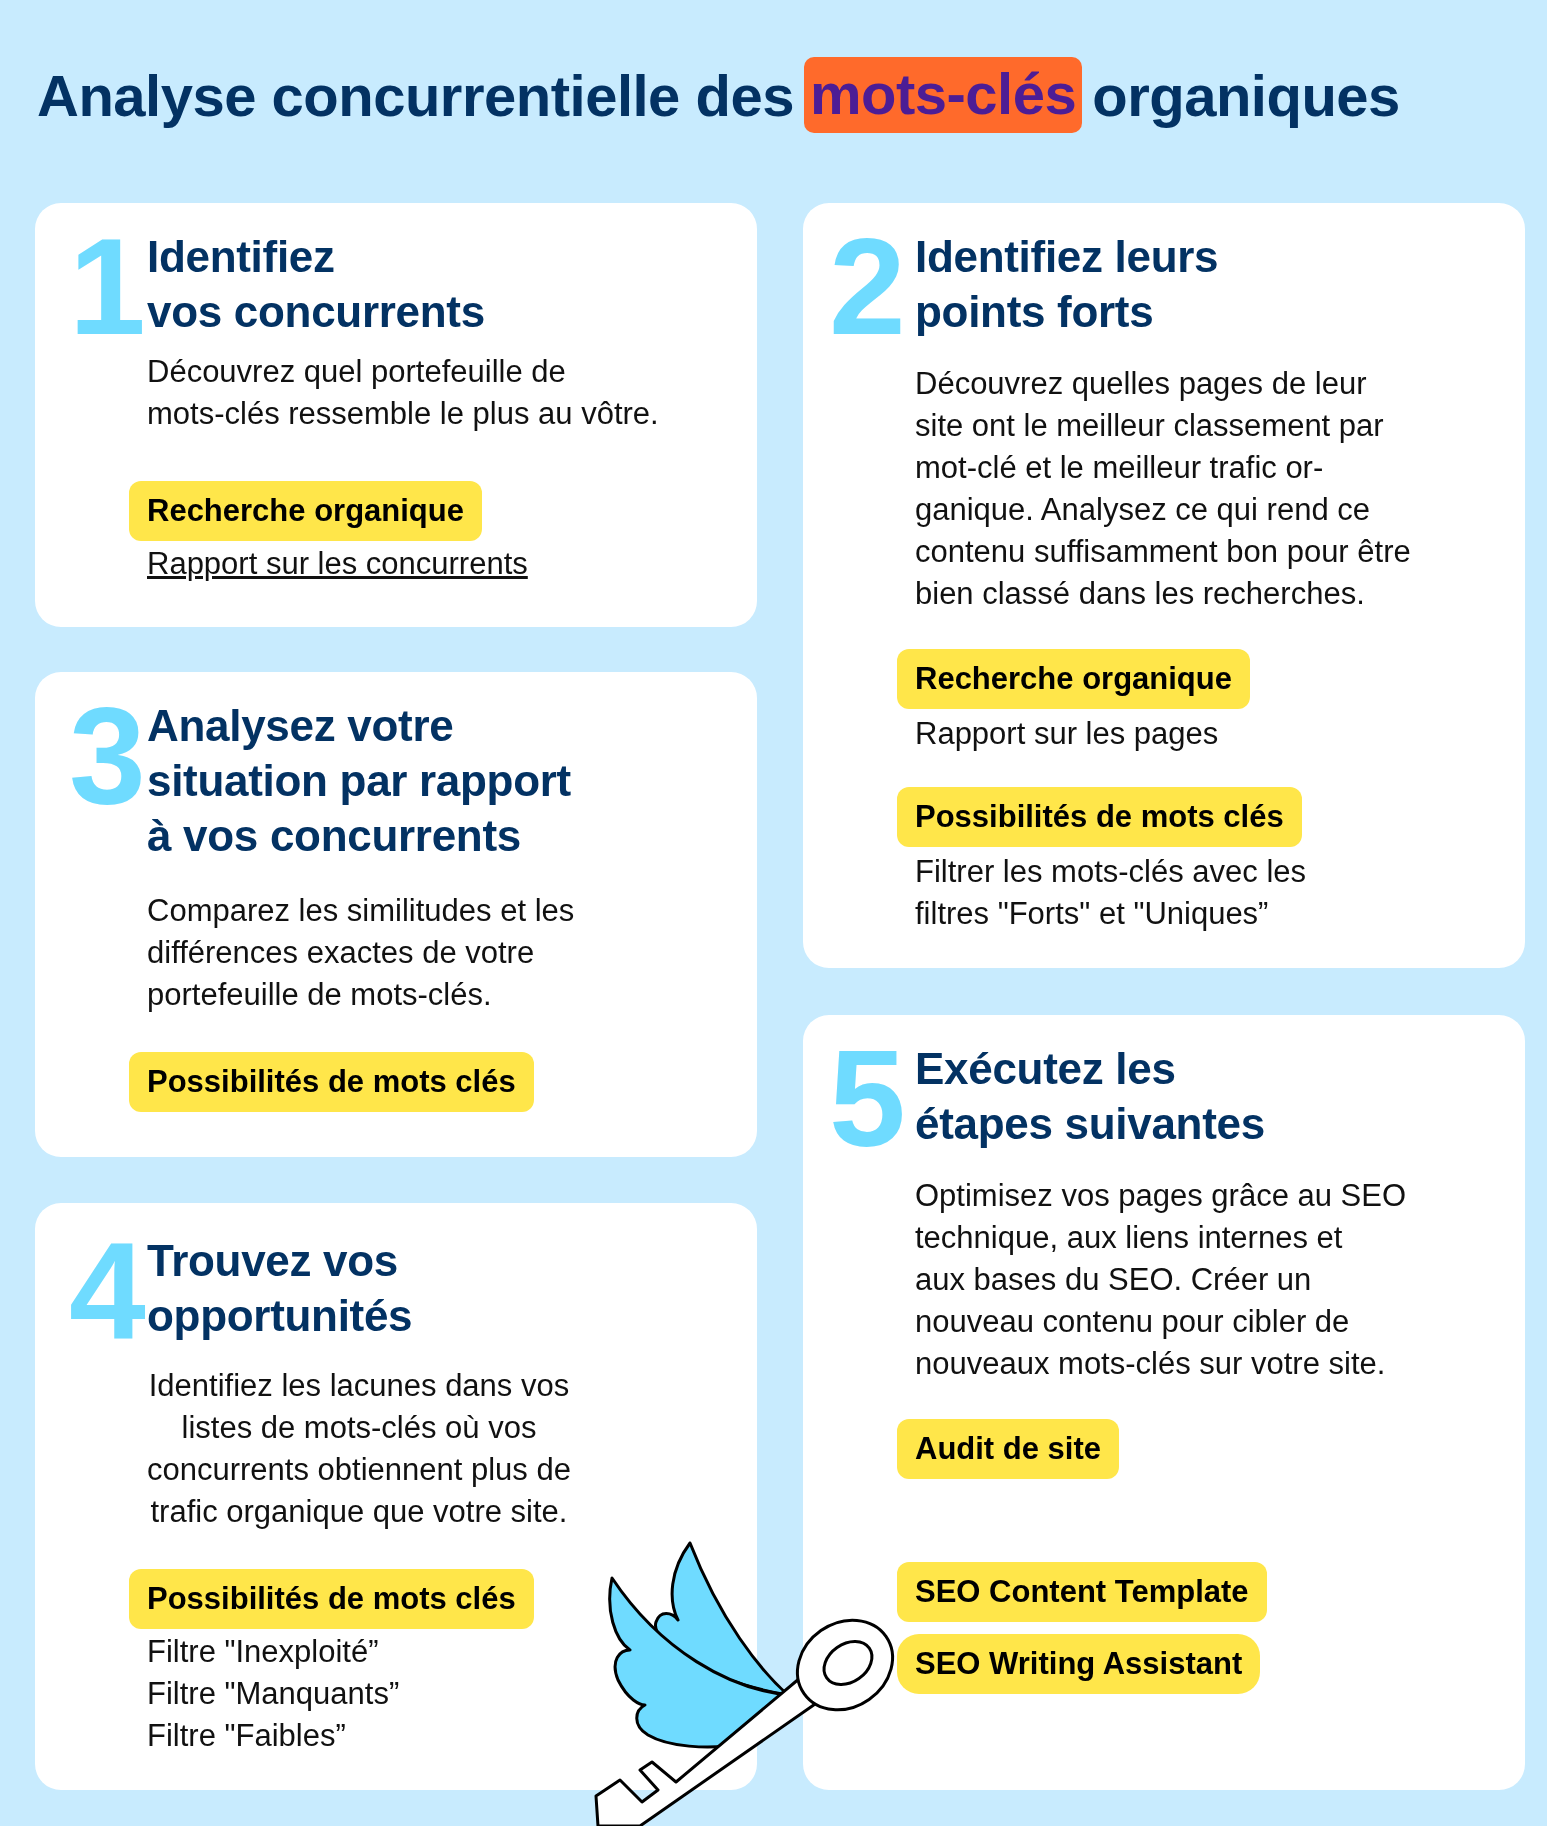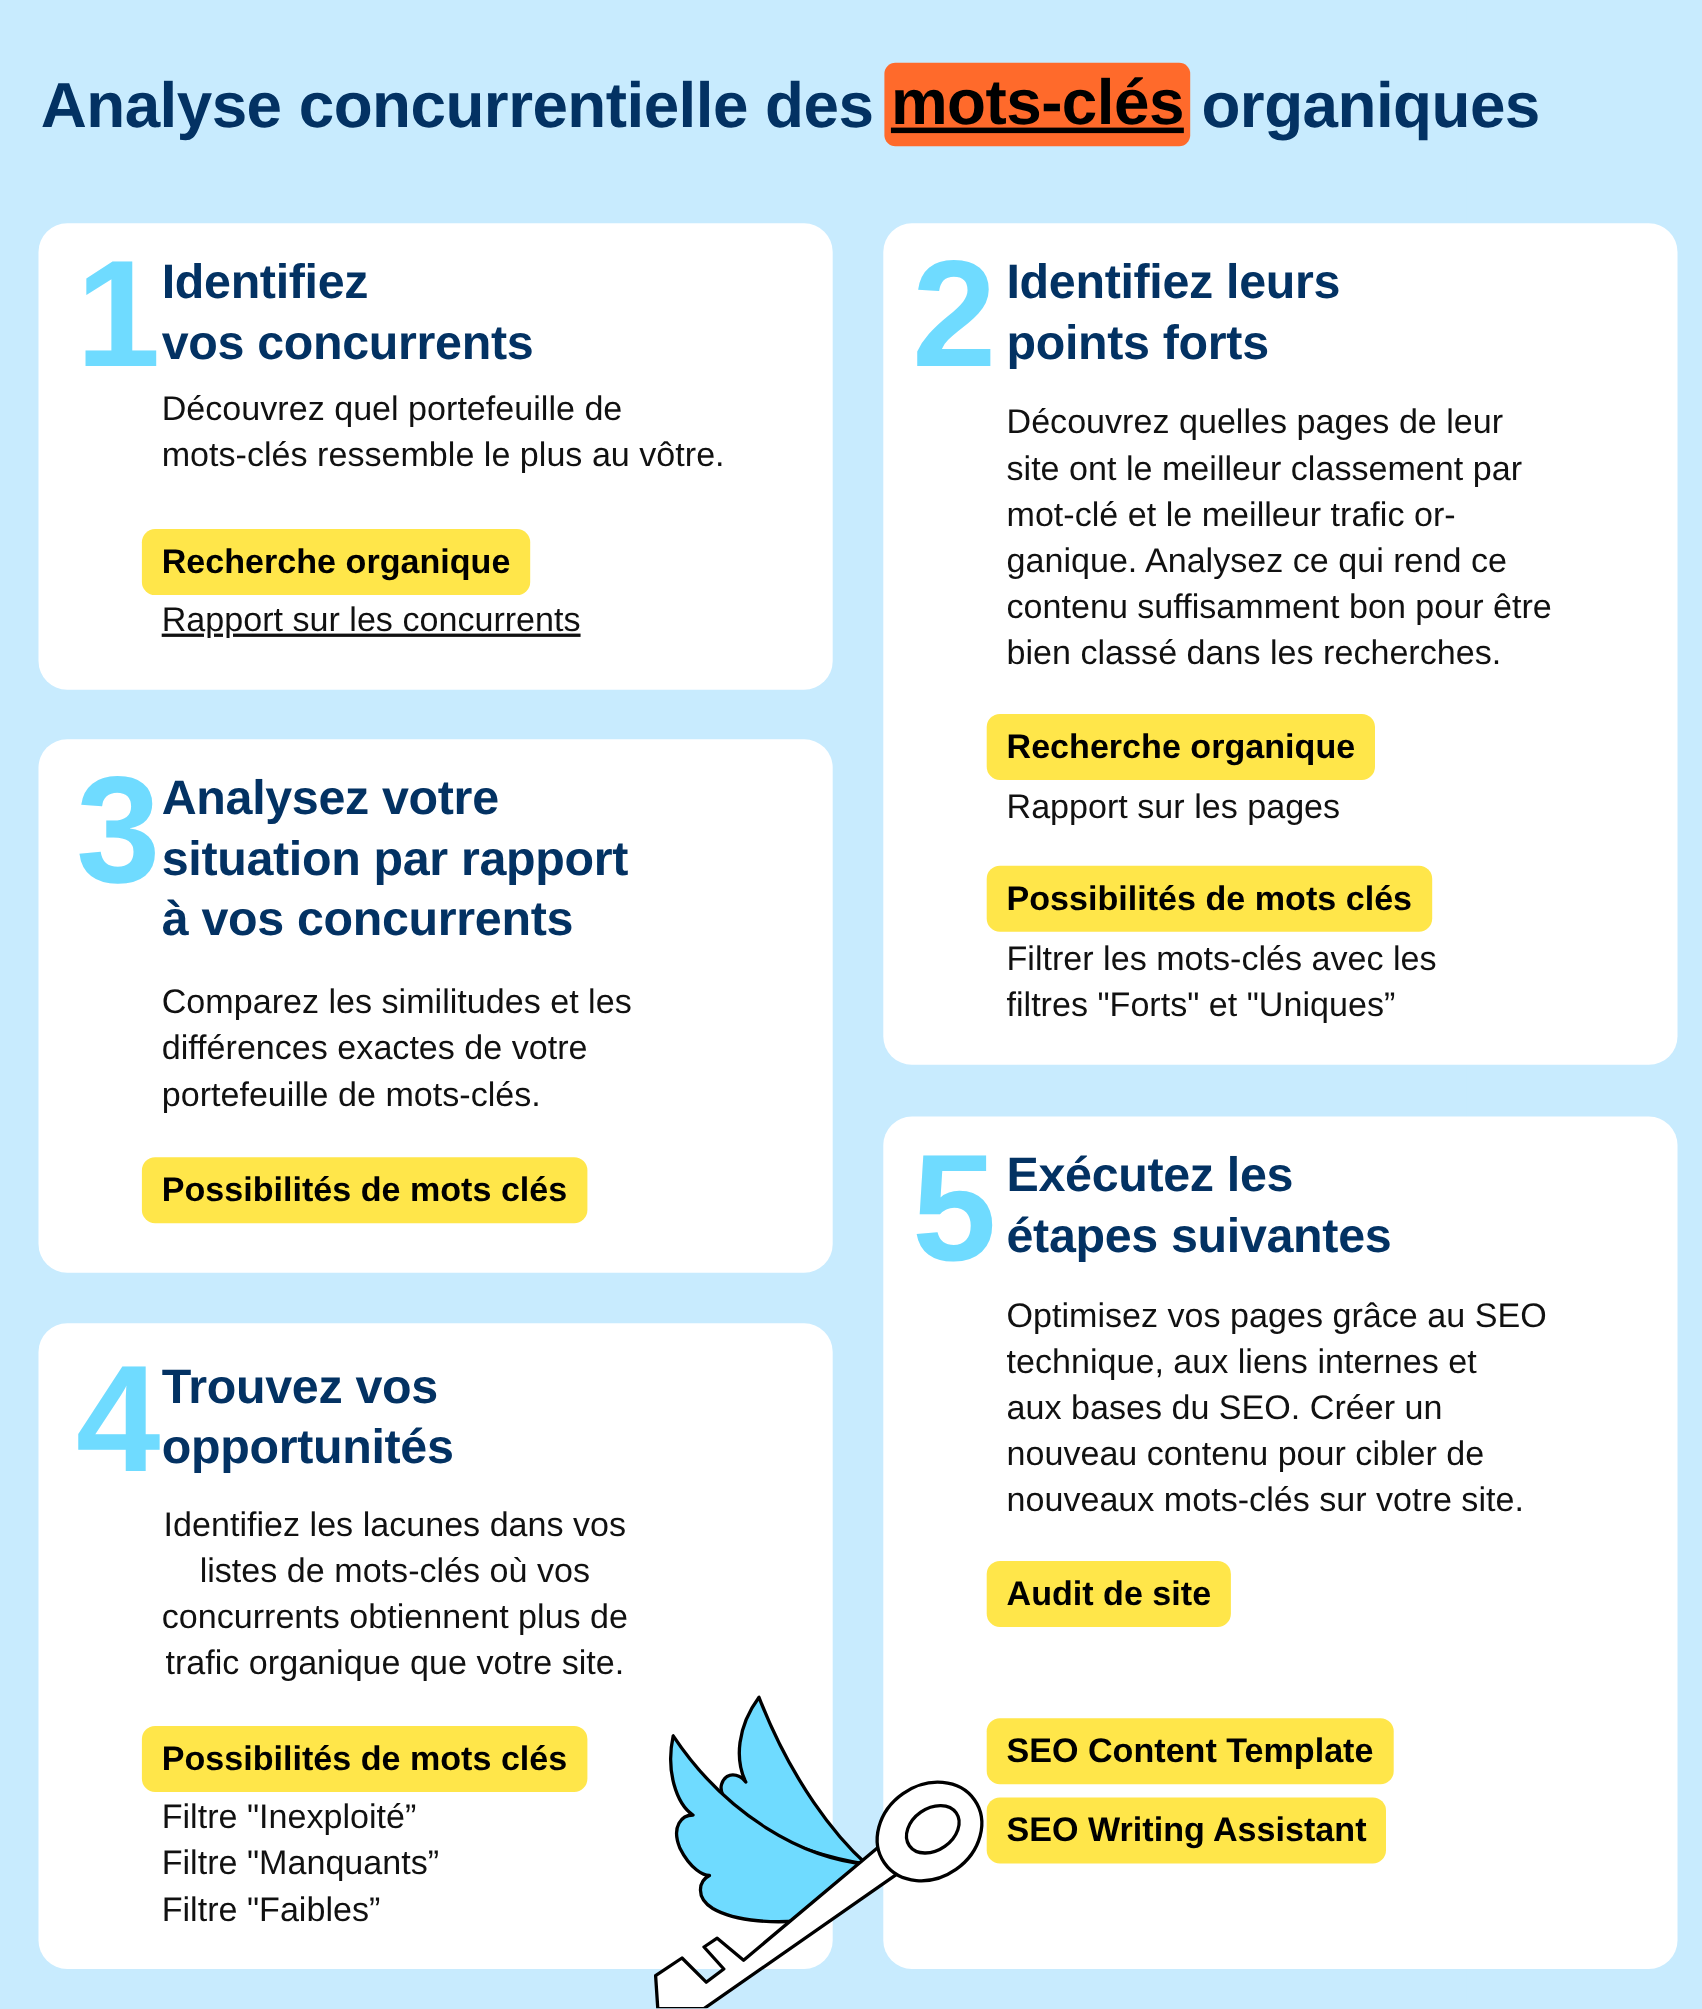--- a/index.html
+++ b/index.html
@@ -26,26 +26,25 @@
       align-items: center;
       white-space: nowrap;
       font-weight: 700;
       font-size: 58px;
       letter-spacing: -0.5px;
       color: #033263;
     }
     .headline .hl {
       display: inline-block;
       background: #ff6a2b;
-      color: #000000;
+      color: #4c1d95;
       border-radius: 10px;
       padding: 6px 6px 8px 6px;
       margin: 0 10px 0 10px;
       line-height: 62px;
-      text-decoration: underline;
     }
     .card {
       position: absolute;
       background: #ffffff;
       border-radius: 26px;
     }
     .card .num {
       position: absolute;
       left: 34px;
       top: 14px;
@@ -173,21 +172,21 @@
     <div class="num" style="left:26px;">5</div>
     <h2 class="title">Exécutez les
 étapes suivantes</h2>
     <p class="body" style="top:160px;">Optimisez vos pages grâce au SEO
 technique, aux liens internes et
 aux bases du SEO. Créer un
 nouveau contenu pour cibler de
 nouveaux mots-clés sur votre site.</p>
     <span class="tag" style="top:404px;">Audit de site</span>
     <span class="tag" style="top:547px;">SEO Content Template</span>
-    <span class="tag" style="top:619px;">SEO Writing Assistant</span>
+    <span class="tag" style="top:619px;border-radius:22px;">SEO Writing Assistant</span>
   </section>
 
   <svg class="key-illustration" viewBox="0 0 1547 1826" xmlns="http://www.w3.org/2000/svg">
     <g stroke="#000" stroke-width="3" stroke-linejoin="round" stroke-linecap="round">
 
       <path fill="#6fdbff" d="M690 1543
                C 670 1570, 668 1600, 678 1620
                C 672 1612, 660 1610, 656 1622
                C 650 1640, 700 1680, 788 1695
                C 760 1670, 720 1620, 690 1543 Z"></path>

